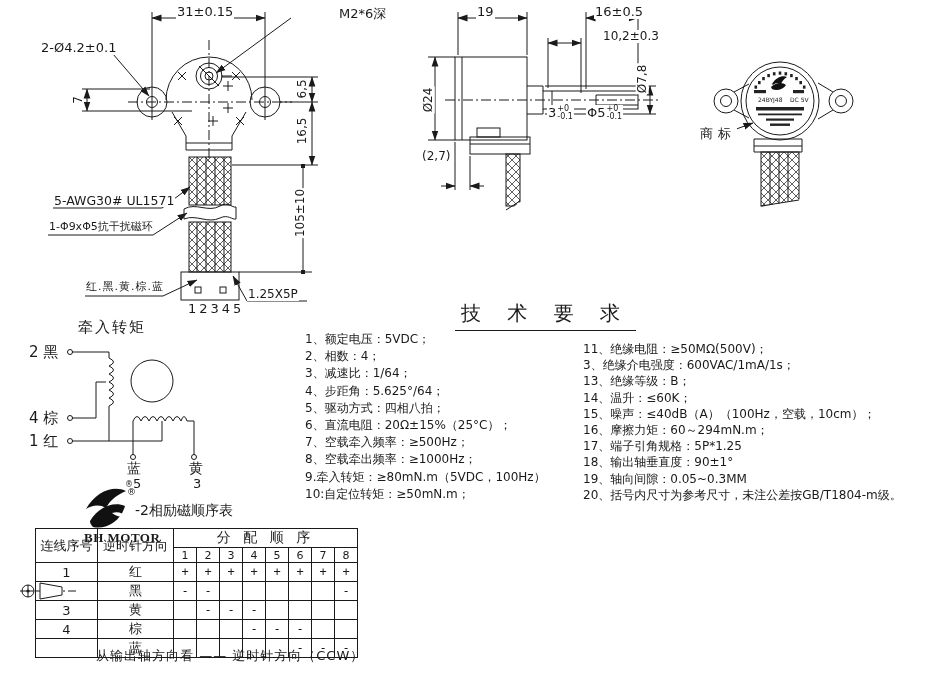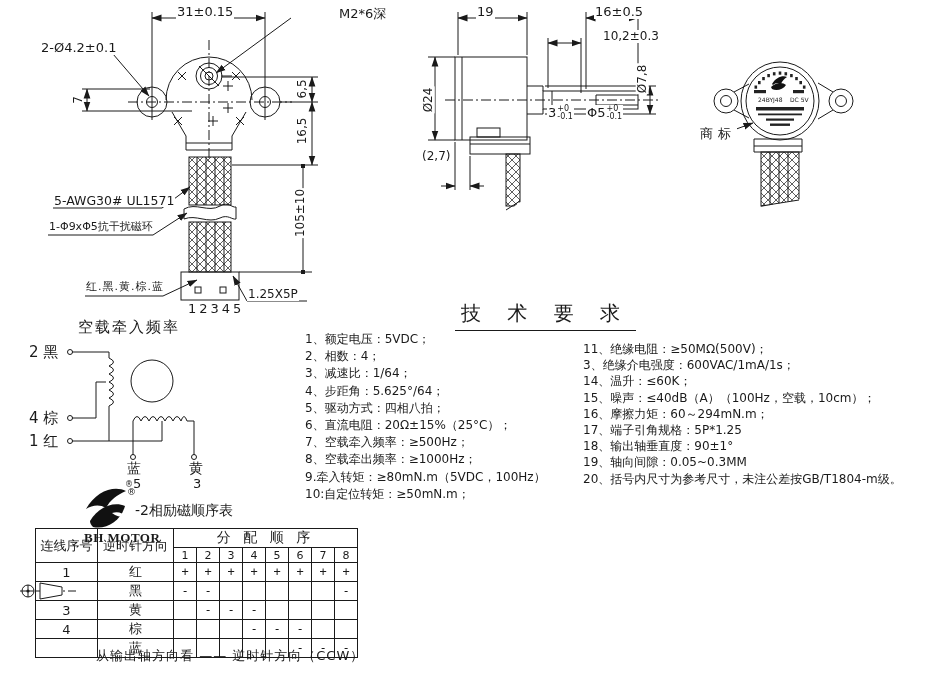--- a/index.html
+++ b/index.html
@@ -253,21 +253,21 @@
       <span>+0</span>
       <span>-0.1</span>
     </span>
 </div>
 <div class="t" style="left:421px;top:150px;">(2,7)</div>
 
 <div class="t" style="left:699px;top:127px;font-size:13px;letter-spacing:5px;">商标</div>
 <div class="t nobg" style="left:757px;top:97px;font-size:6px;">24BYJ48</div>
 <div class="t nobg" style="left:789px;top:97px;font-size:6px;">DC 5V</div>
 
-<div class="t" style="left:77px;top:320px;font-size:15px;letter-spacing:2px;">空载牵入频率</div>
+<div class="t" style="left:77px;top:320px;font-size:15px;letter-spacing:2px;">牵入转矩</div>
 <div class="t nobg" style="left:28px;top:345px;font-size:15px;"><span>2</span>&nbsp;<span>黑</span></div>
 <div class="t nobg" style="left:28px;top:411px;font-size:15px;"><span>4</span>&nbsp;<span>棕</span></div>
 <div class="t nobg" style="left:28px;top:434px;font-size:15px;"><span>1</span>&nbsp;<span>红</span></div>
 <div class="t nobg" style="left:126px;top:461px;font-size:14px;">蓝</div>
 <div class="t nobg" style="left:124px;top:481px;font-size:8px;">®</div>
 <div class="t nobg" style="left:132px;top:477px;font-size:13px;">5</div>
 <div class="t nobg" style="left:188px;top:461px;font-size:14px;">黄</div>
 <div class="t nobg" style="left:192px;top:477px;font-size:13px;">3</div>
 
 <div id="tech-title">技 术 要 求</div>
@@ -279,20 +279,21 @@
     <div>5、驱动方式：四相八拍；</div>
     <div>6、直流电阻：20Ω±15%（25°C）；</div>
     <div>7、空载牵入频率：≥500Hz；</div>
     <div>8、空载牵出频率：≥1000Hz；</div>
     <div>9.牵入转矩：≥80mN.m（5VDC，100Hz）</div>
     <div>10:自定位转矩：≥50mN.m；</div>
   </div>
 <div id="tech-right" class="tech-col">
     <div>11、绝缘电阻：≥50MΩ(500V)；</div>
     <div>3、绝缘介电强度：600VAC/1mA/1s；</div>
+    <div>13、绝缘等级：B；</div>
     <div>14、温升：≤60K；</div>
     <div>15、噪声：≤40dB（A）（100Hz，空载，10cm）；</div>
     <div>16、摩擦力矩：60～294mN.m；</div>
     <div>17、端子引角规格：5P*1.25</div>
     <div>18、输出轴垂直度：90±1°</div>
     <div>19、轴向间隙：0.05~0.3MM</div>
     <div>20、括号内尺寸为参考尺寸，未注公差按GB/T1804-m级。</div>
   </div>
 
 <div class="brand" style="left:84px;top:530px;">BH MOTOR</div>

